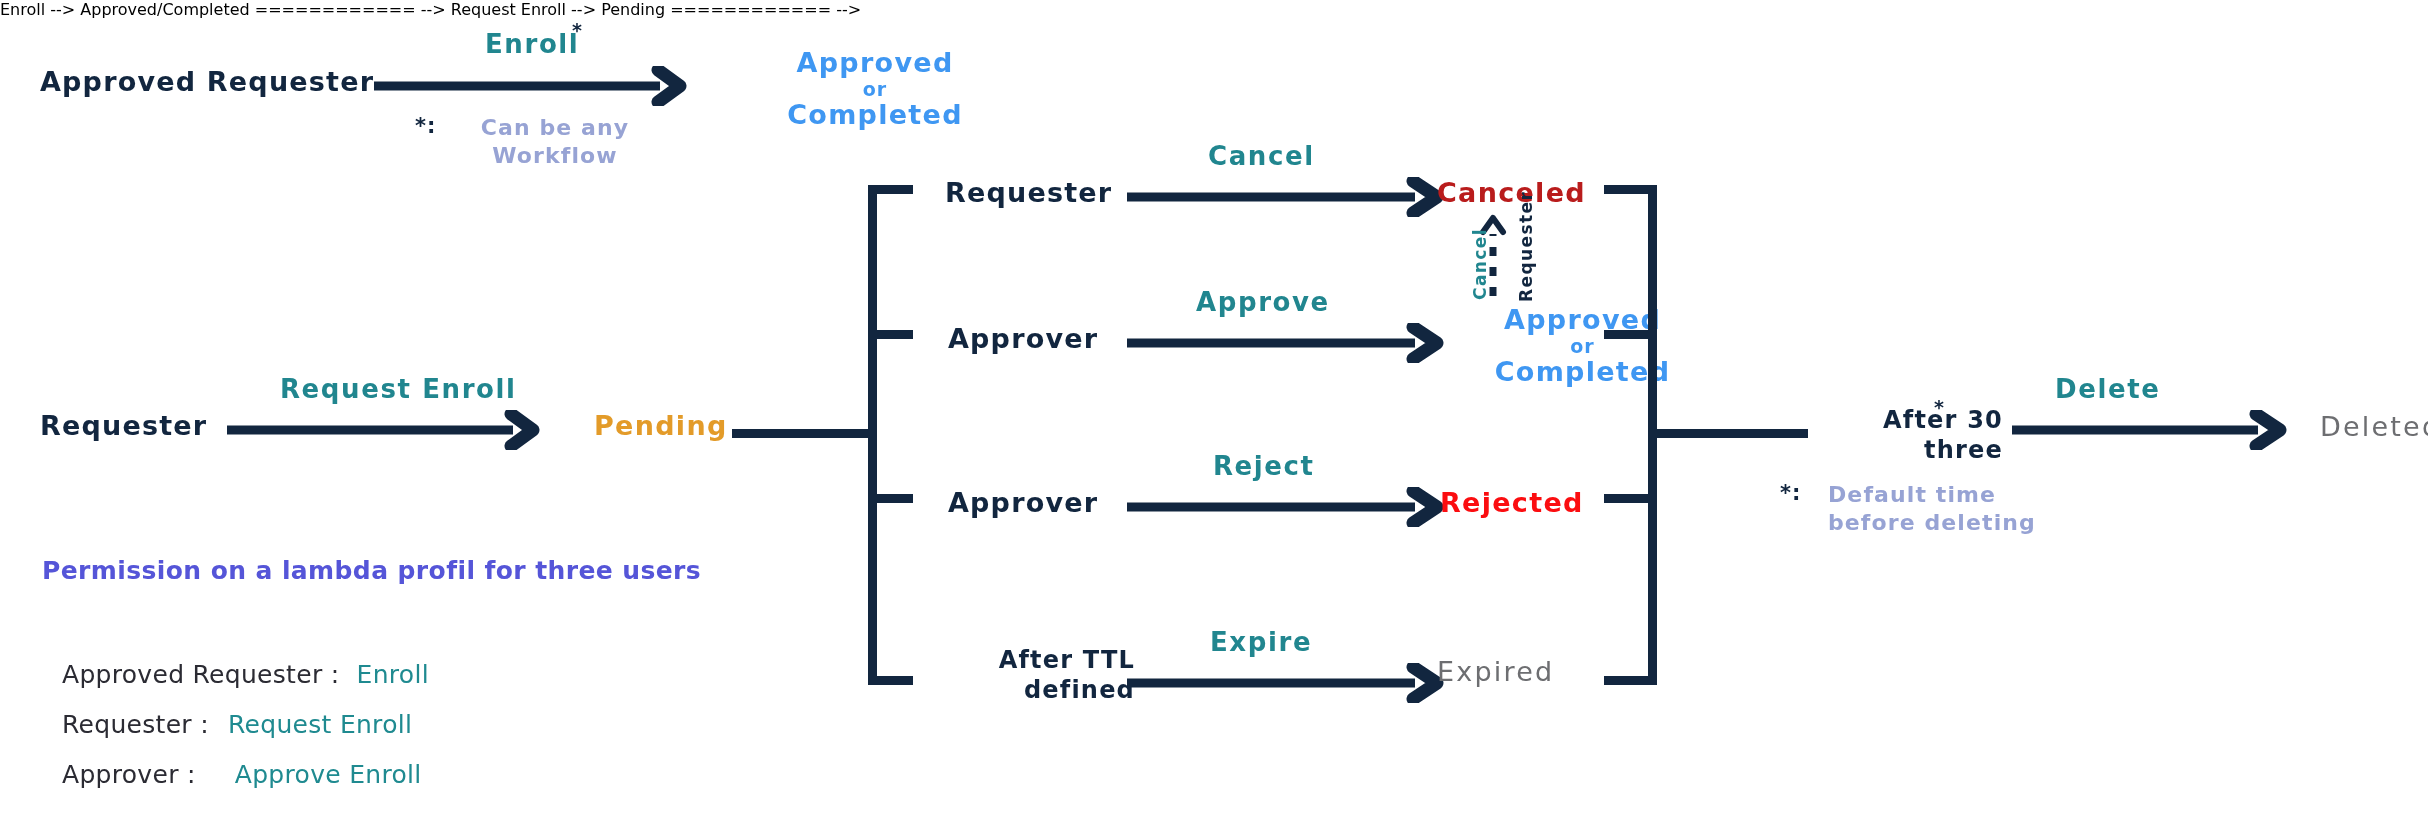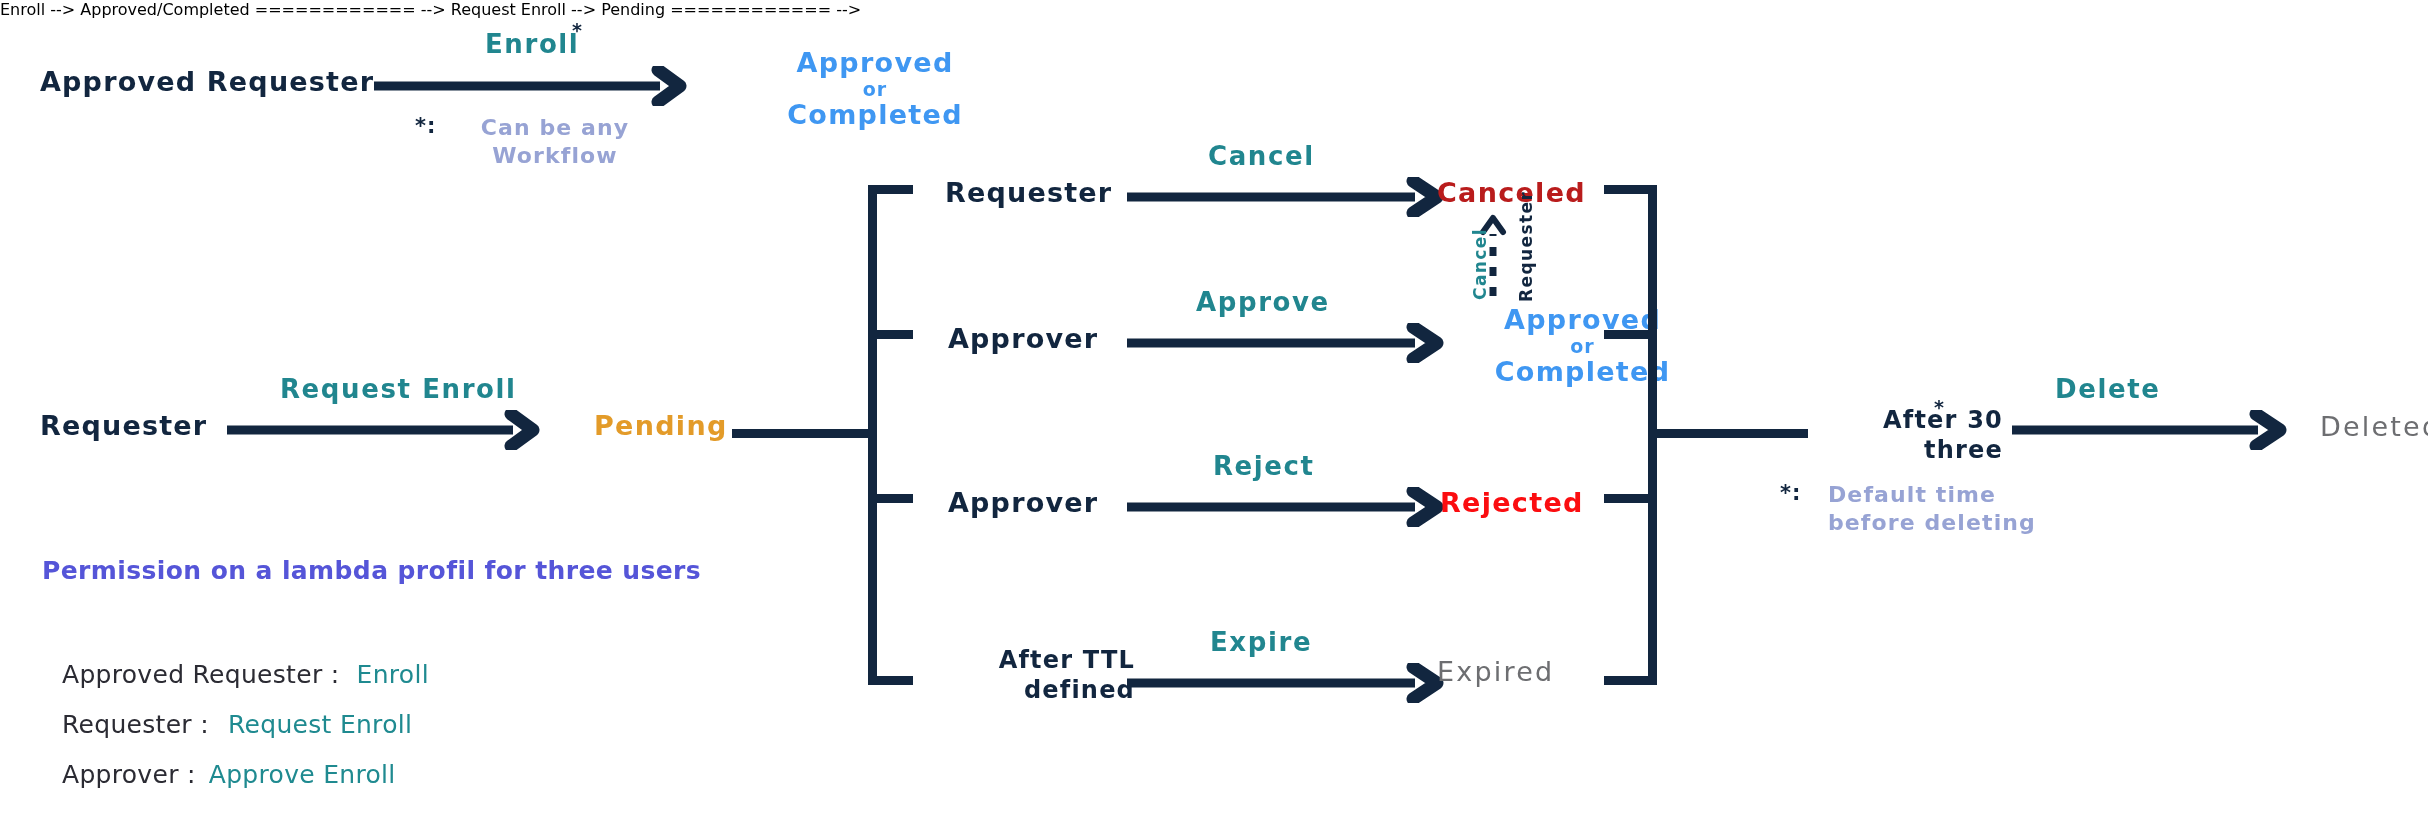--- a/index.html
+++ b/index.html
@@ -308,16 +308,16 @@
     <span class="legend-perm" style="margin-left:14px;">Request Enroll</span>
   </div>
 
   <div class="abs" style="left:62px; top:660px;">
     <span class="legend-role">Approved Requester :</span>
     <span class="legend-perm" style="margin-left:12px;">Enroll</span>
   </div>
 
   <div class="abs" style="left:62px; top:760px;">
     <span class="legend-role">Approver :</span>
-    <span class="legend-perm" style="margin-left:8px;">Approve Enroll</span>
+    <span class="legend-perm" style="margin-left:34px;">Approve Enroll</span>
   </div>
 
 </div>
 
 </body></html>

